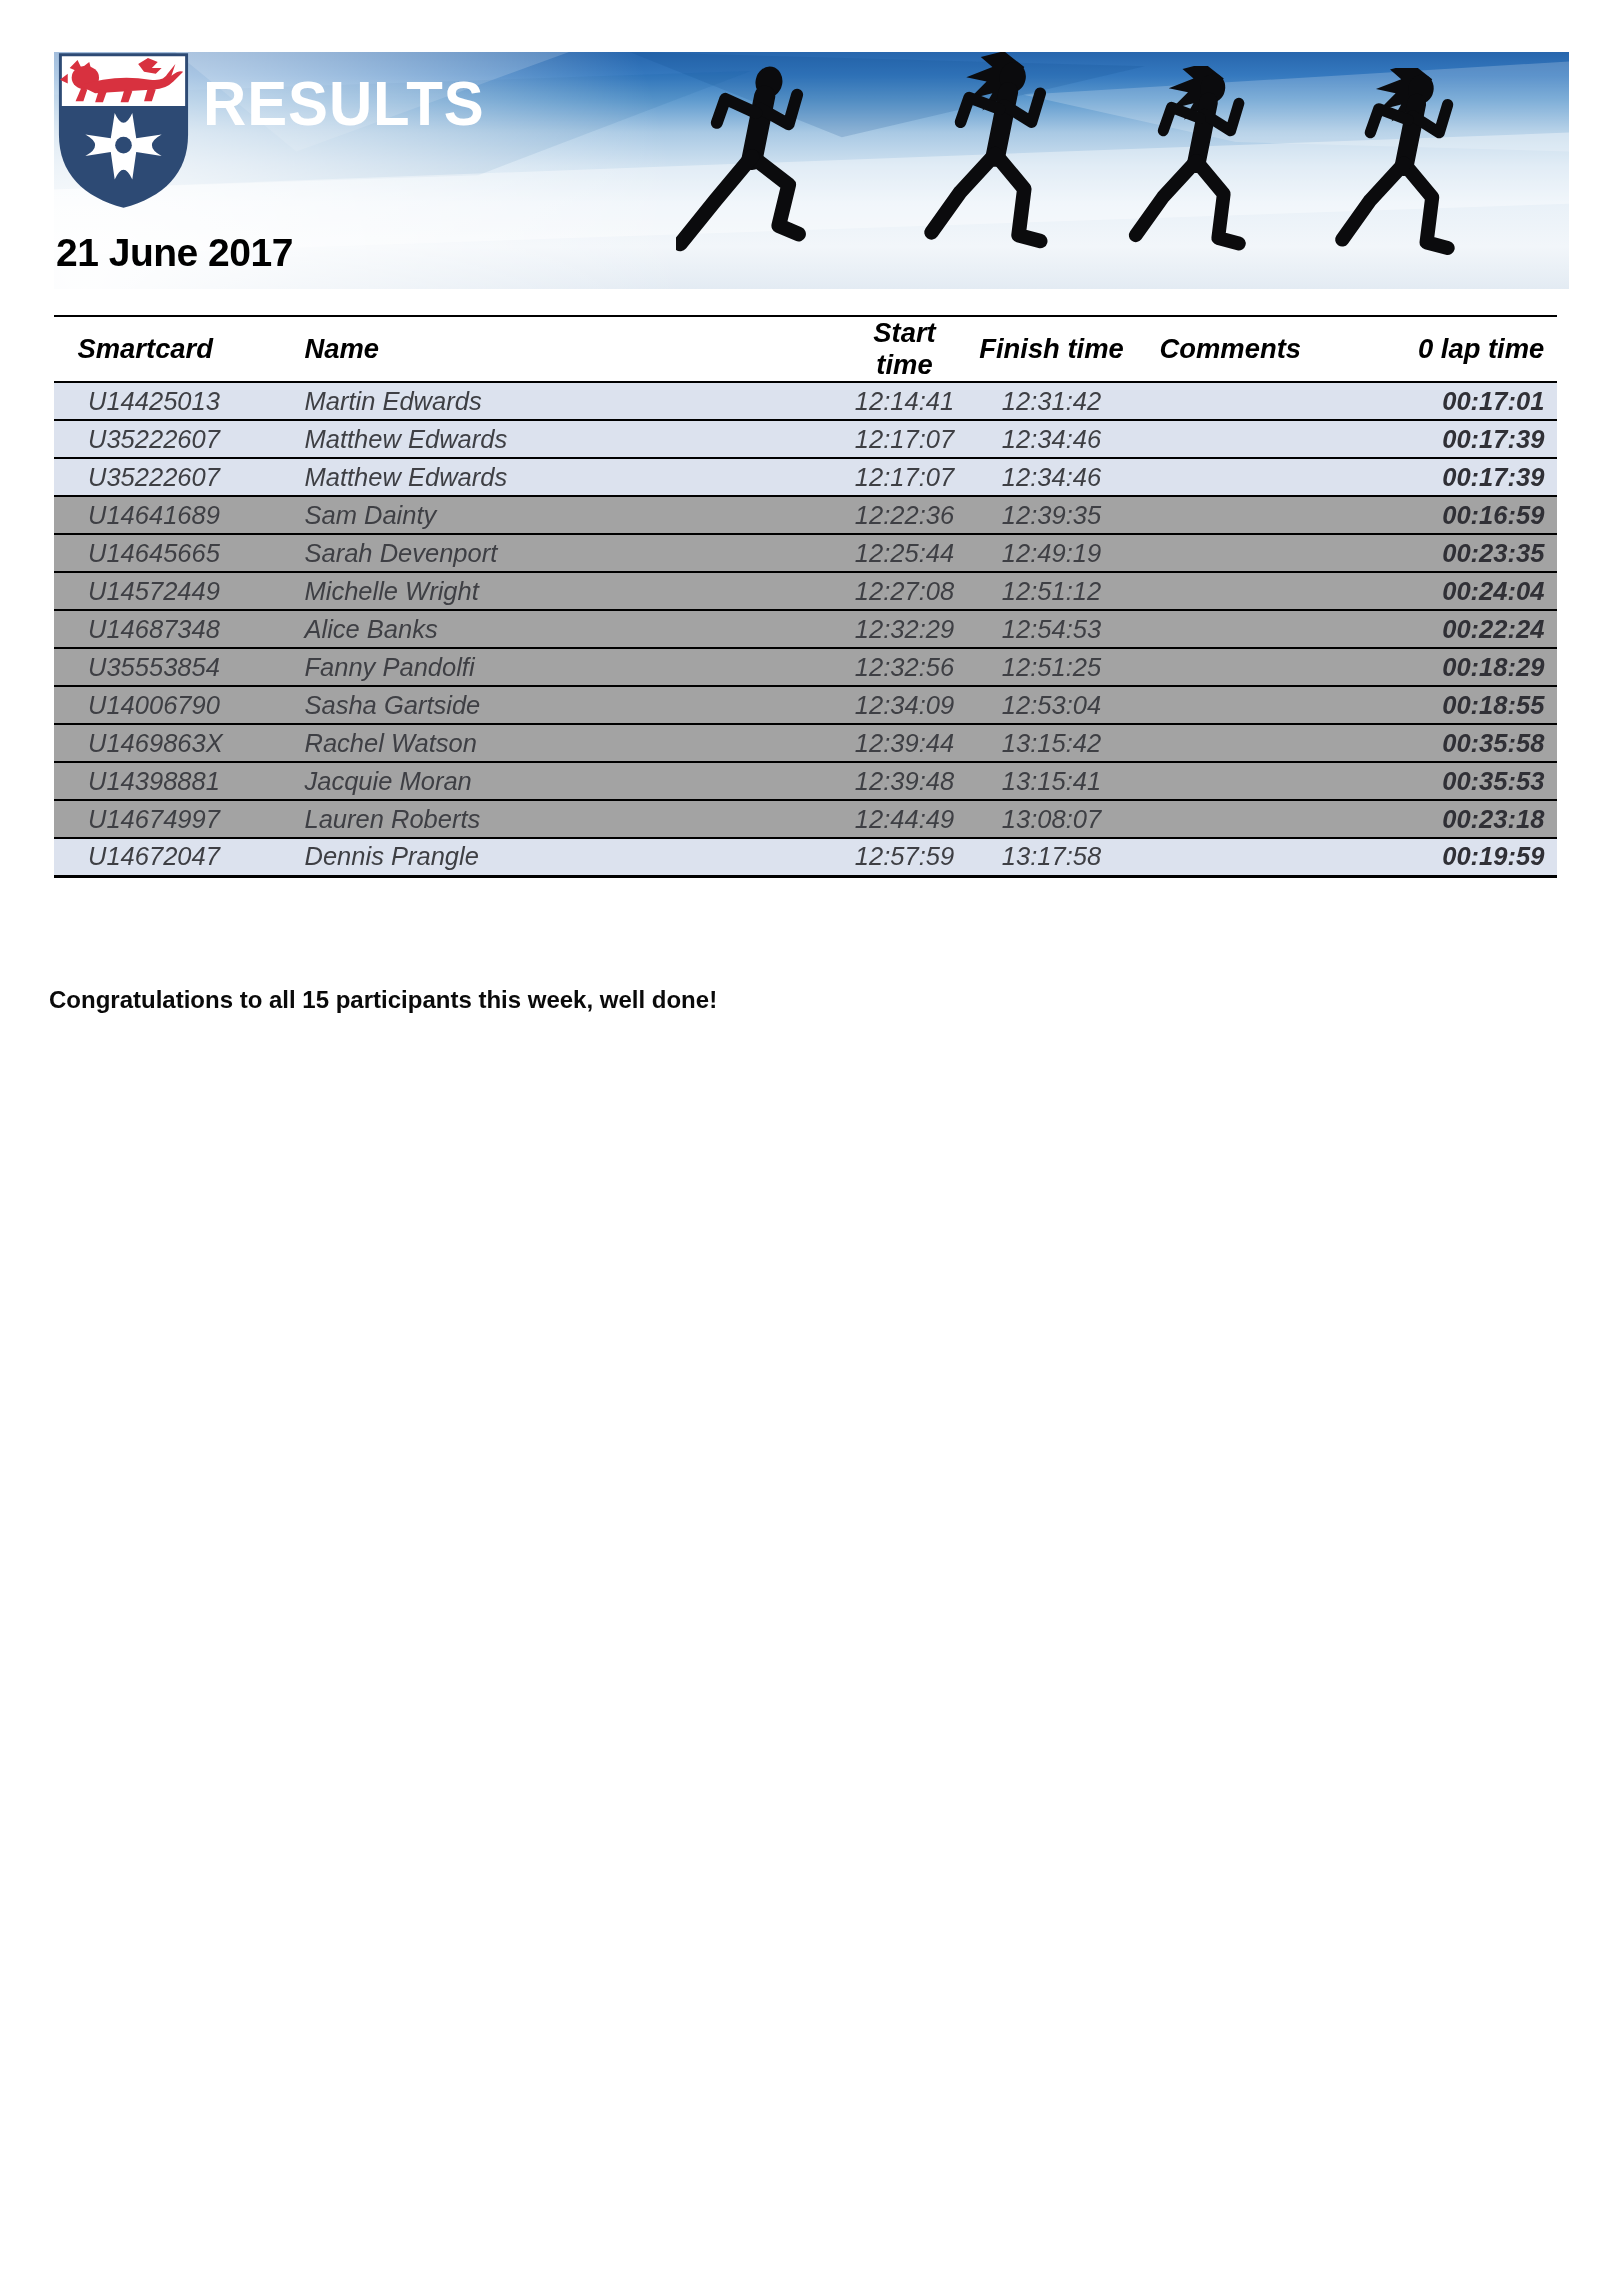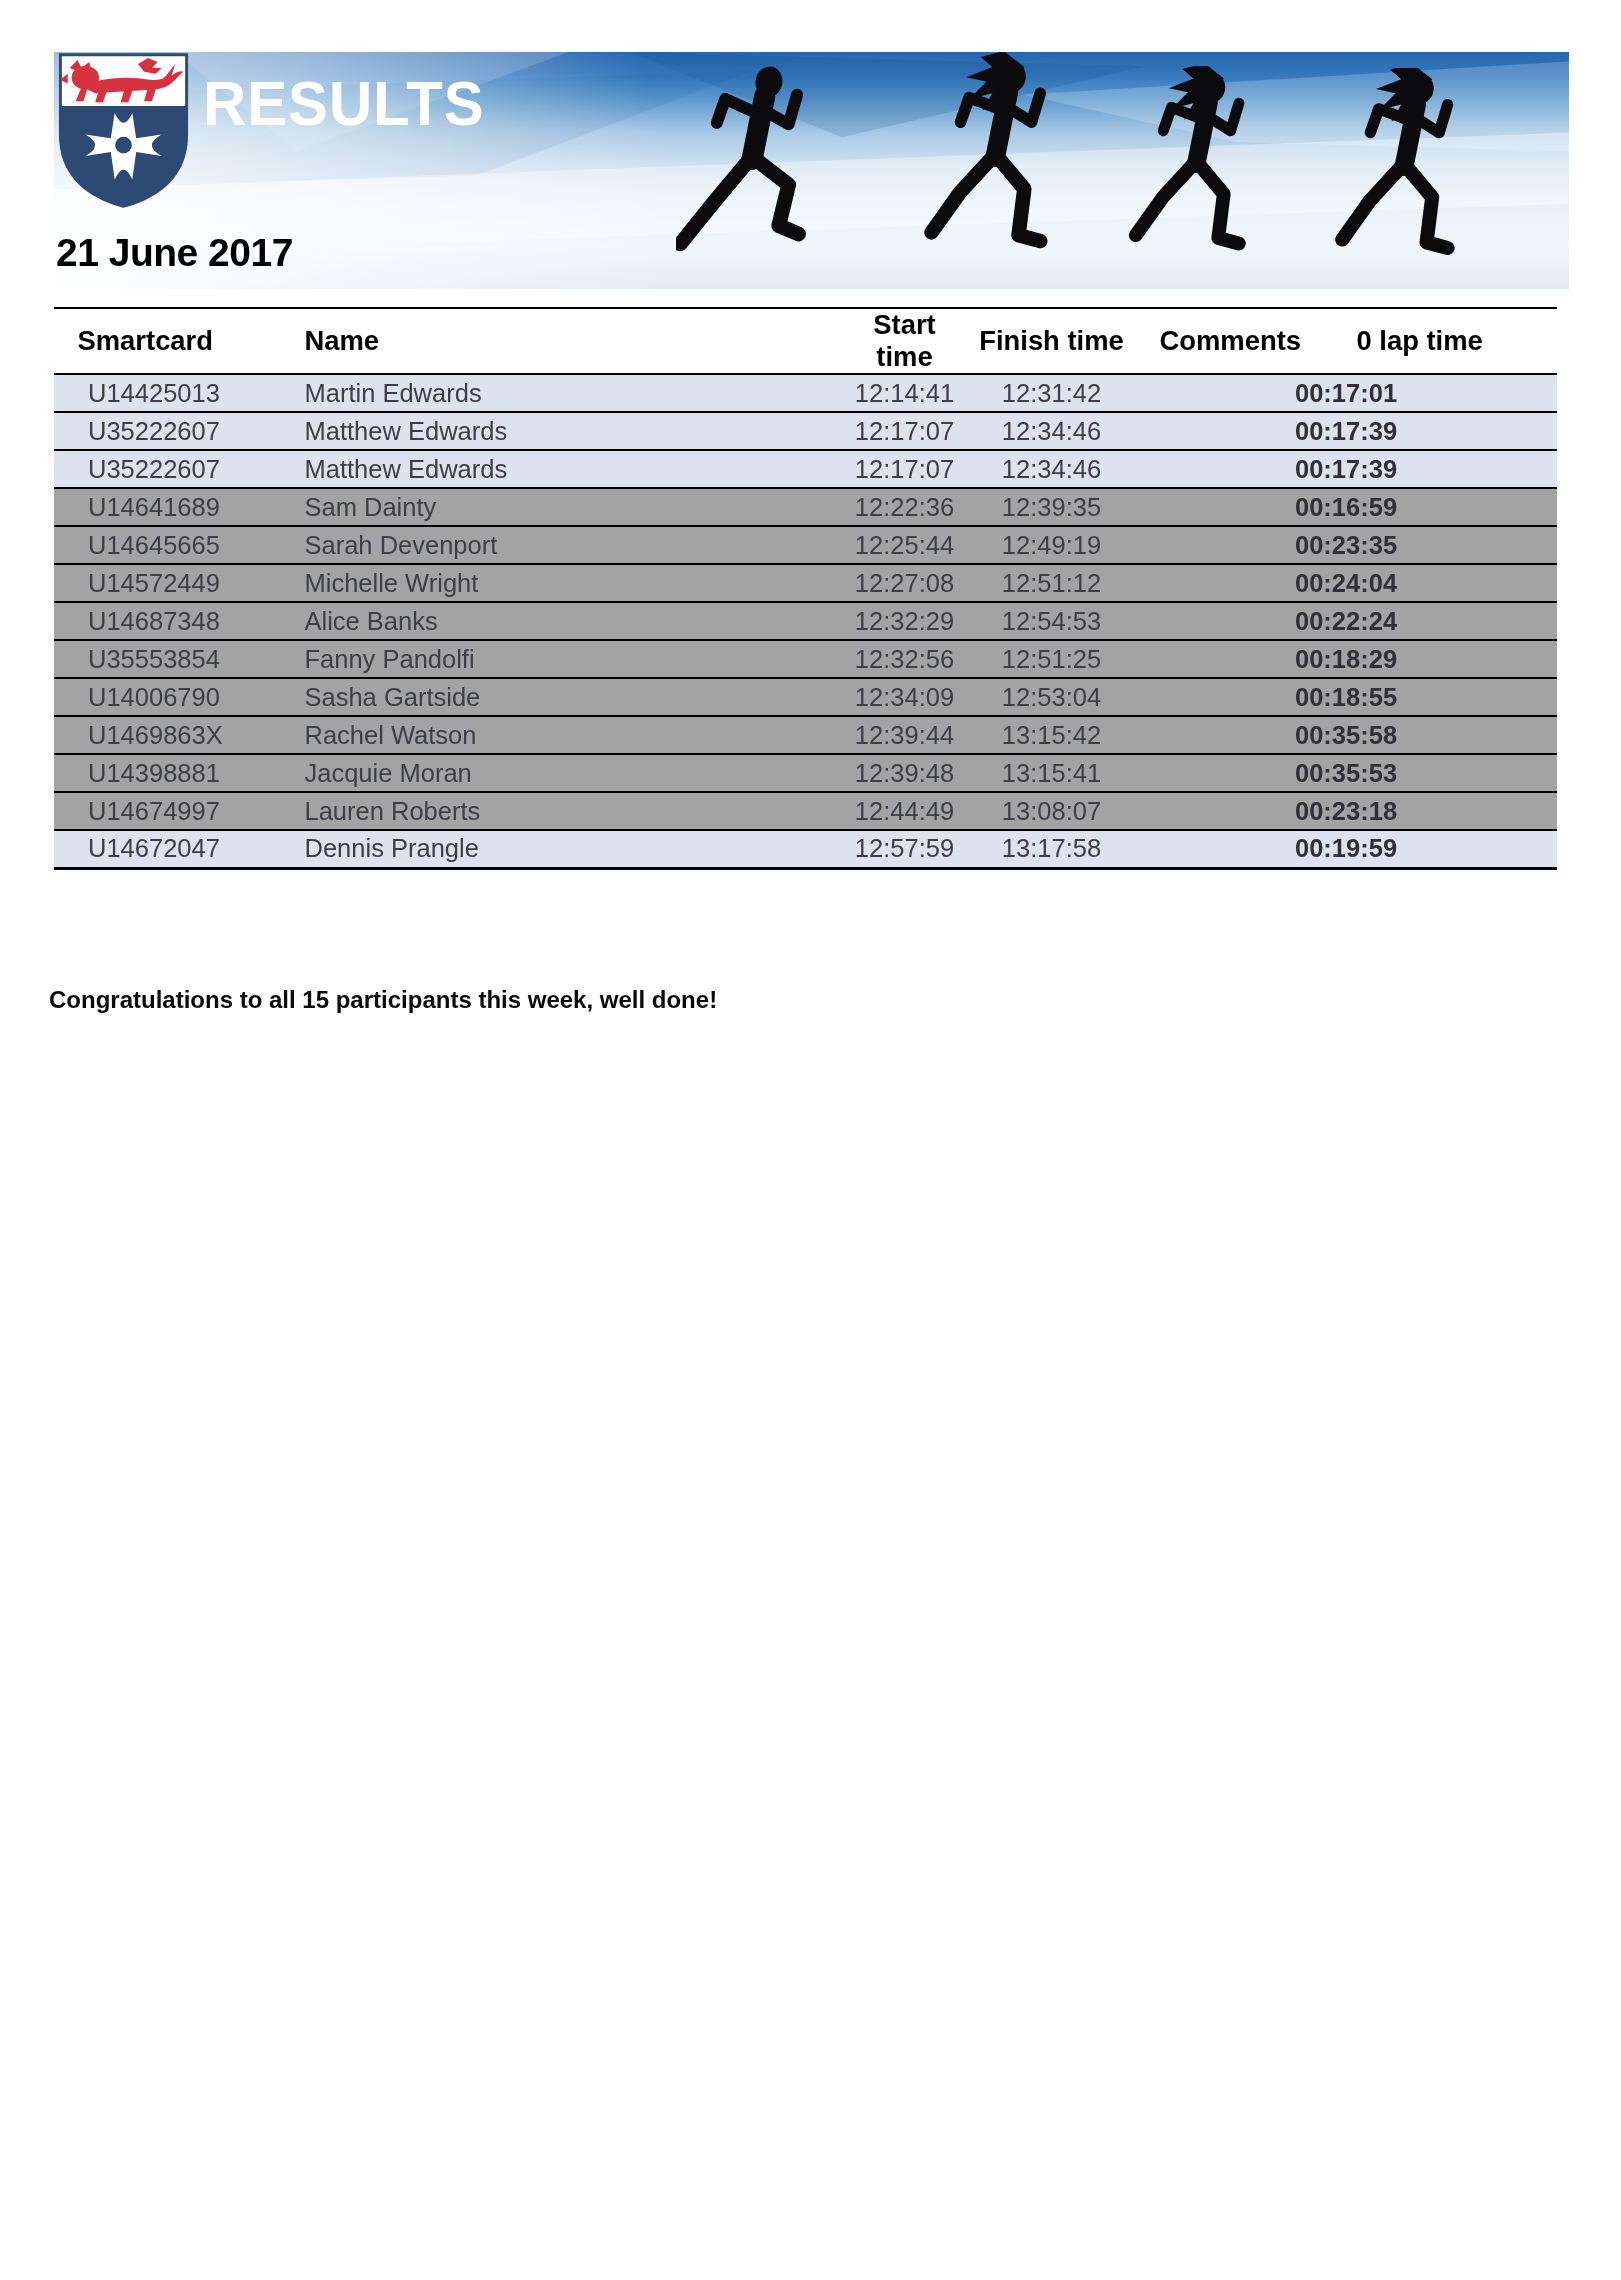--- a/index.html
+++ b/index.html
@@ -38,41 +38,41 @@
   .crest { position:absolute; left:56px; top:50px; width:135px; height:161px; }
 
   
   .date-line {
     position:absolute; left:56px; top:231px;
     font-size:39px; font-weight:700; color:#000000; letter-spacing:-0.5px;
   }
 
   
   table.results {
-    position:absolute; left:54px; top:307px; width:1503px;
-    border-collapse:collapse; table-layout:fixed;
+    position:absolute; left:54px; top:315px; width:1503px;
+    border-collapse:collapse; table-layout:fixed;font-style:italic;
   }
   col.c0{width:227px;} col.c1{width:561px;} col.c2{width:125px;}
   col.c3{width:169px;} col.c4{width:159px;} col.c5{width:262px;}
   thead th {
     border-top:2px solid #000; border-bottom:2px solid #000;
     background:#ffffff; height:48px; vertical-align:middle;
     font-size:27.4px; font-weight:700; color:#000;
   }
   tbody td {
     height:38px; vertical-align:middle;
     font-size:25.5px; font-weight:400; color:#3e3f44;
   }
   tbody tr { background:#a3a3a3; border-bottom:2.9px solid #000; }
   tbody tr.hl { background:#dce2ee; }
   tbody tr:last-child { border-bottom:3.9px solid #000; }
   .al { text-align:left; padding-left:34px; }
   th.al, td.al2 { text-align:left; padding-left:23.5px; }
   .ac { text-align:center; }
-  .ar { padding-right:12.7px; }
+  .ar { text-align:right; padding-right:12.7px; }
   td.lap { font-weight:700; color:#303036; }
 
   
   .congrats {
     position:absolute; left:49px; top:986px;
     font-size:24px; font-weight:700; color:#0a0a0a;
   }
 </style>
 </head>
 <body>

